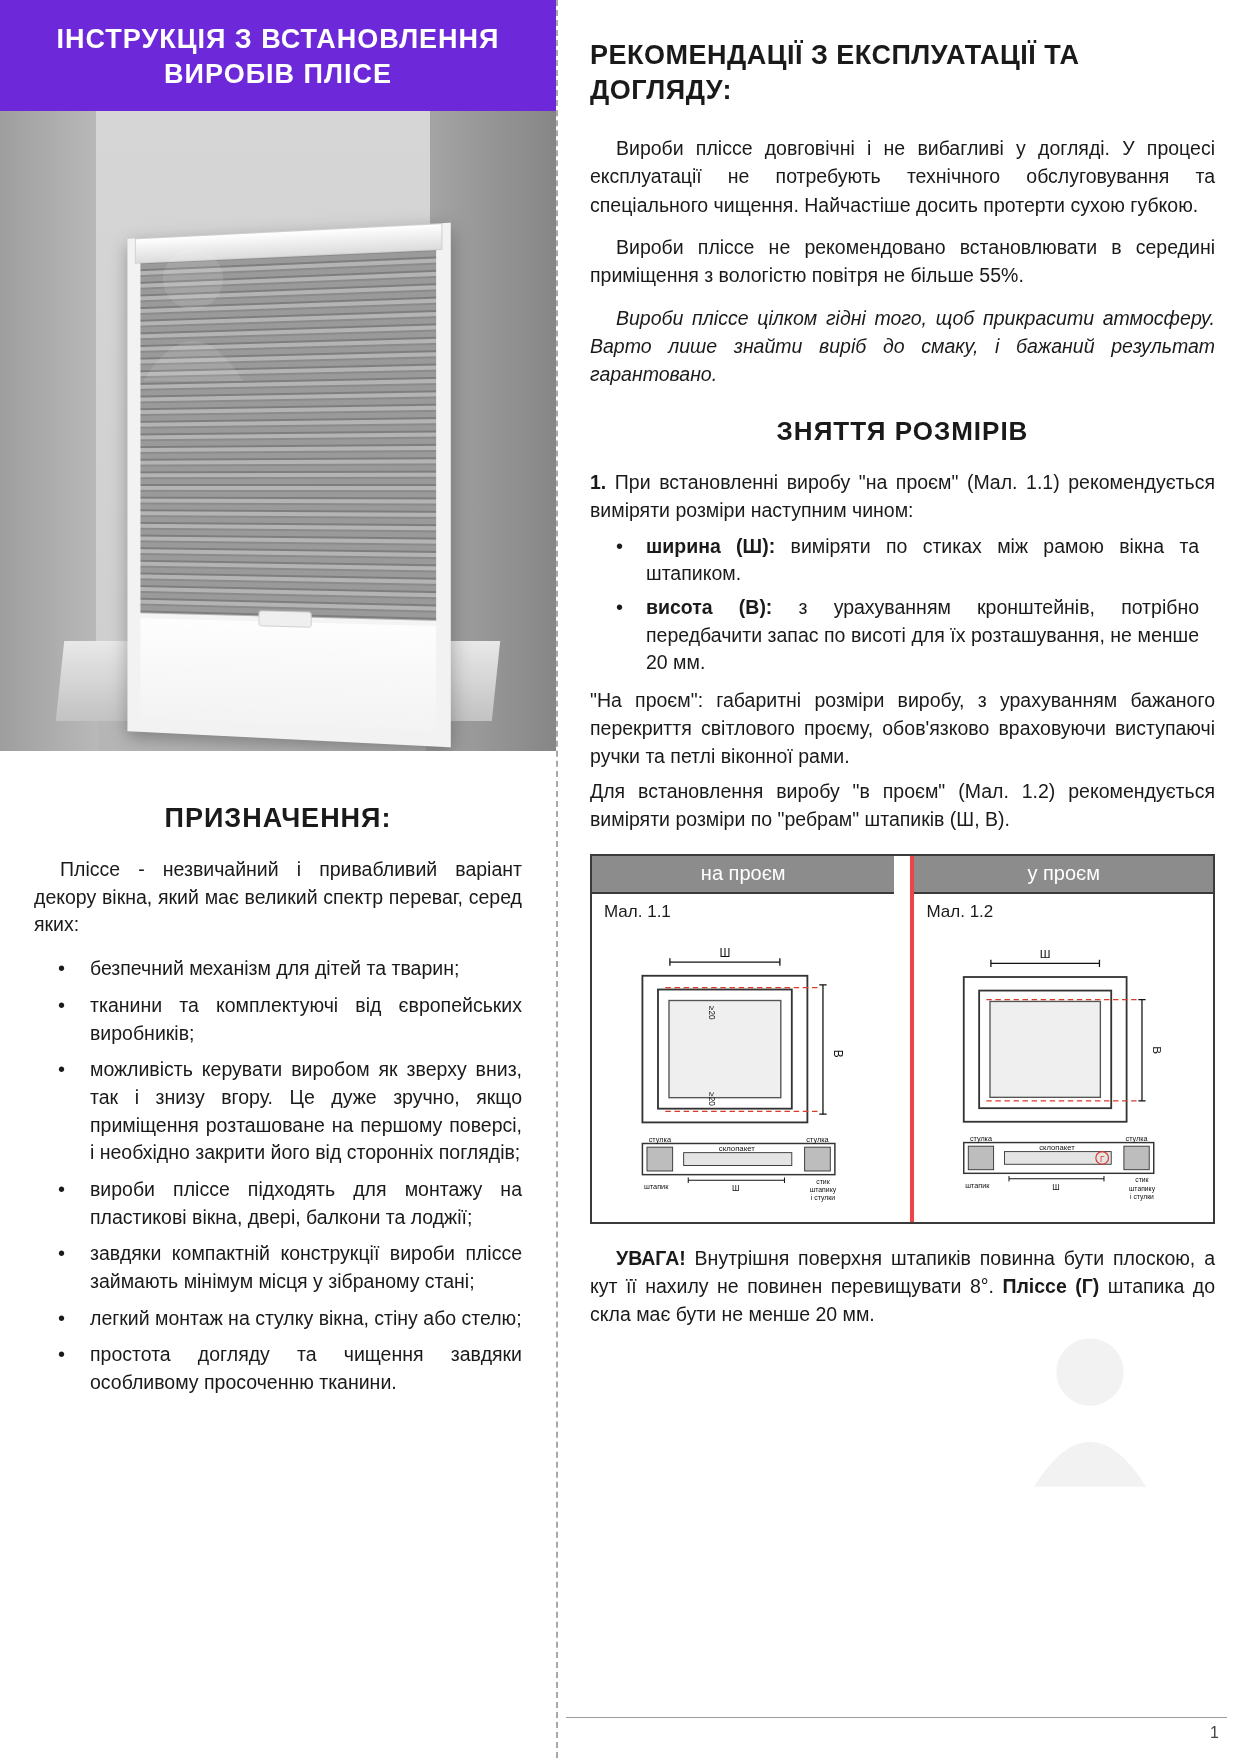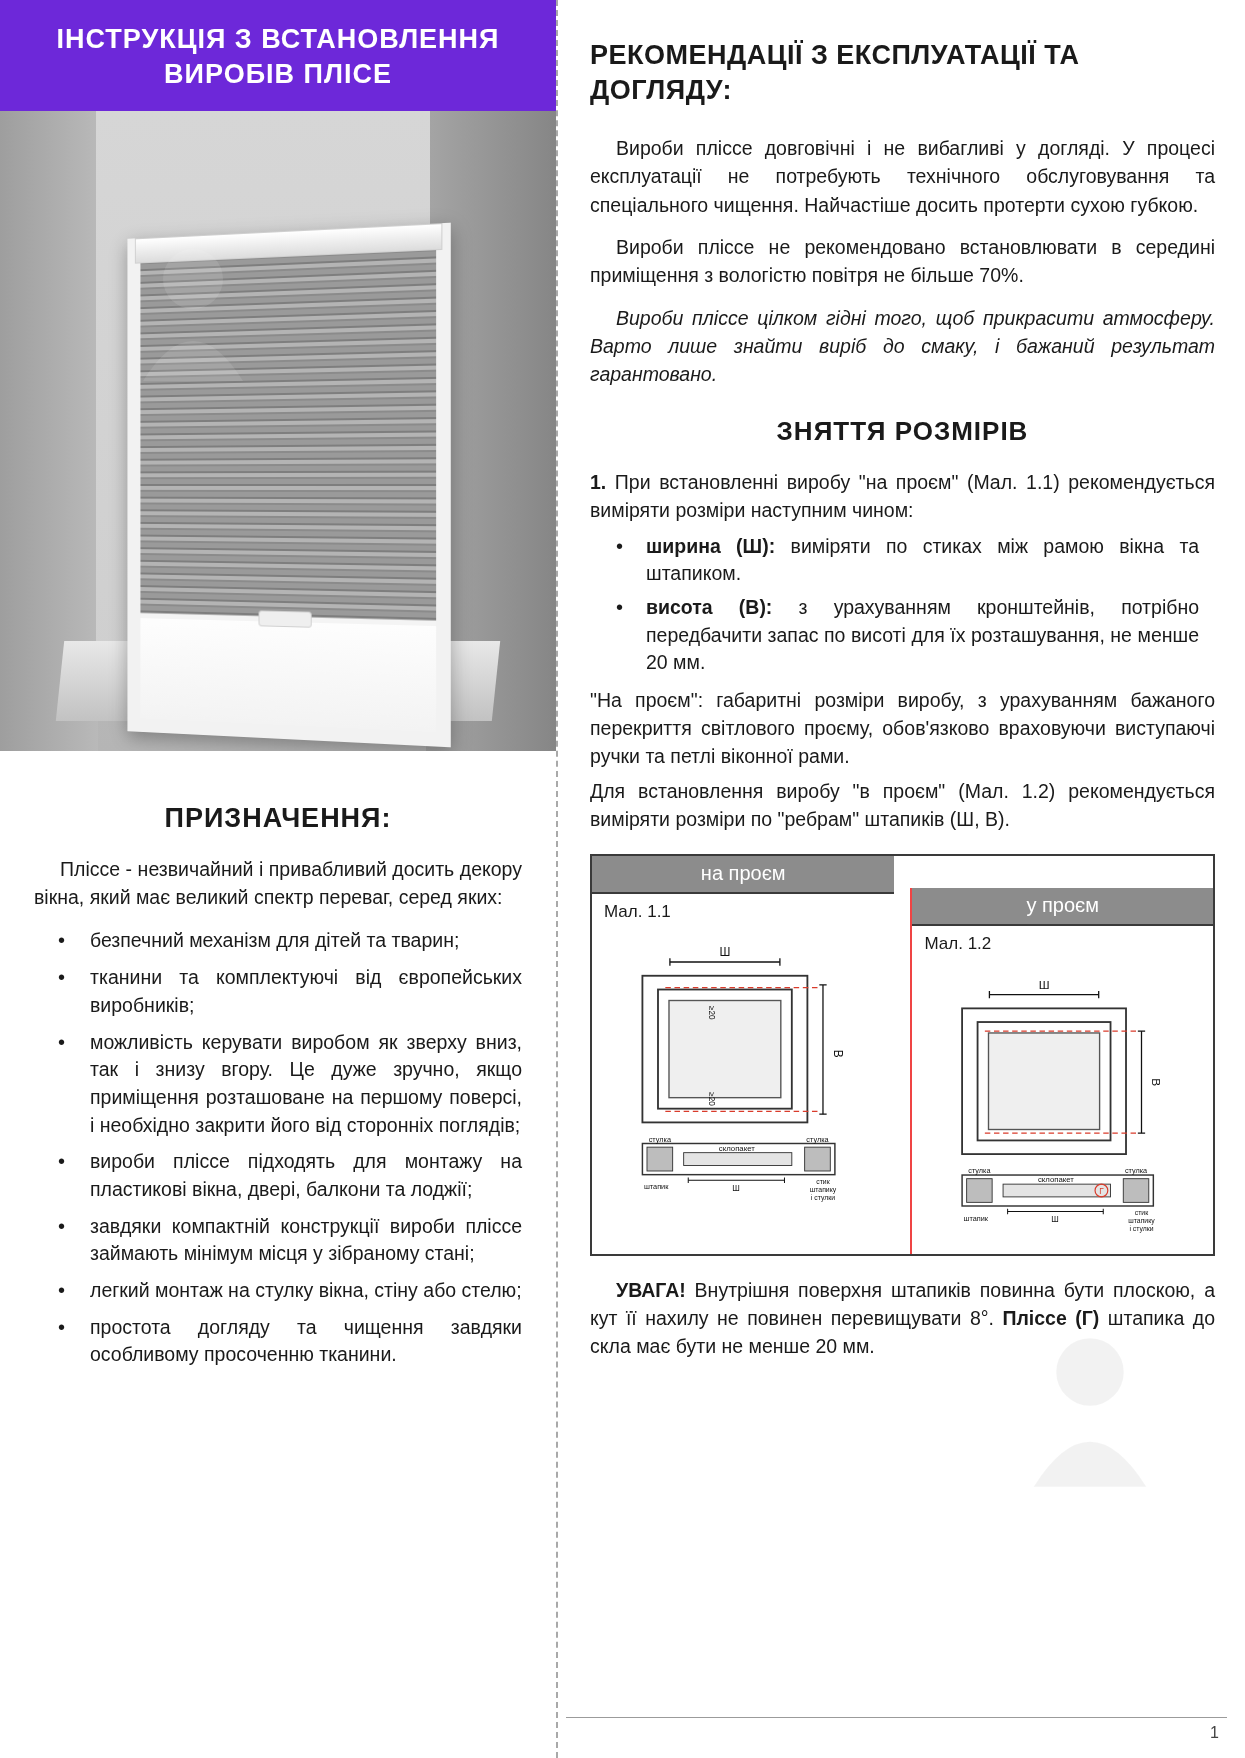--- a/index.html
+++ b/index.html
@@ -220,21 +220,21 @@
     display: flex;
     gap: 16px;
     margin-top: 20px;
     border: 2px solid #3a3a3a;
   }
   .fig {
     width: 50%;
     box-sizing: border-box;
     position: relative;
   }
-  .fig + .fig { border-left: 2px solid #ef4444; margin-top: 32px; }
+  .fig + .fig { border-left: 4px solid #ef4444; }
   .fig-head {
     background: #8c8c8c;
     color: #ffffff;
     text-align: center;
     font-size: 20px;
     padding: 6px 0 7px 0;
     border-bottom: 2px solid #3a3a3a;
   }
   .fig-label {
     font-size: 17px;
@@ -288,42 +288,42 @@
       </div>
 
       <svg class="watermark wm-left" width="150" height="160" viewBox="0 0 150 160">
         <circle cx="75" cy="48" r="30" fill="#ffffff"></circle>
         <path d="M25 150 Q75 70 125 150 Z" fill="#ffffff"></path>
       </svg>
     </div>
 
     <div class="left-body">
       <h2 class="section-title">ПРИЗНАЧЕННЯ:</h2>
-      <p class="para">Пліссе - незвичайний і привабливий досить декору вікна, який має великий спектр переваг, серед яких:</p>
+      <p class="para">Пліссе - незвичайний і привабливий варіант декору вікна, який має великий спектр переваг, серед яких:</p>
 
       <ul class="bullets">
         <li>безпечний механізм для дітей та тварин;</li>
         <li>тканини та комплектуючі від європейських виробників;</li>
         <li>можливість керувати виробом як зверху вниз, так і знизу вгору. Це дуже зручно, якщо приміщення розташоване на першому поверсі, і необхідно закрити його від сторонніх поглядів;</li>
         <li>вироби пліссе підходять для монтажу на пластикові вікна, двері, балкони та лоджії;</li>
         <li>завдяки компактній конструкції вироби пліссе займають мінімум місця у зібраному стані;</li>
         <li>легкий монтаж на стулку вікна, стіну або стелю;</li>
         <li>простота догляду та чищення завдяки особливому просоченню тканини.</li>
       </ul>
     </div>
   </div>
 
   <div class="v-divider"></div>
 
   <div class="right-col">
 
     <h1 class="right-title">РЕКОМЕНДАЦІЇ З ЕКСПЛУАТАЦІЇ ТА ДОГЛЯДУ:</h1>
 
     <p class="r-para">Вироби пліссе довговічні і не вибагливі у догляді. У процесі експлуатації не потребують технічного обслуговування та спеціального чищення. Найчастіше досить протерти сухою губкою.</p>
-    <p class="r-para">Вироби пліссе не рекомендовано встановлювати в середині приміщення з вологістю повітря не більше 70%.</p>
+    <p class="r-para">Вироби пліссе не рекомендовано встановлювати в середині приміщення з вологістю повітря не більше 55%.</p>
     <p class="r-para italic">Вироби пліссе цілком гідні того, щоб прикрасити атмосферу. Варто лише знайти виріб до смаку, і бажаний результат гарантовано.</p>
 
     <h2 class="right-sub">ЗНЯТТЯ РОЗМІРІВ</h2>
 
     <p class="num-para">
       <b>1.</b>
       <span>При встановленні виробу "на проєм" (Мал. 1.1) рекомендується виміряти розміри наступним чином:</span>
     </p>
 
     <ul class="r-bullets">

